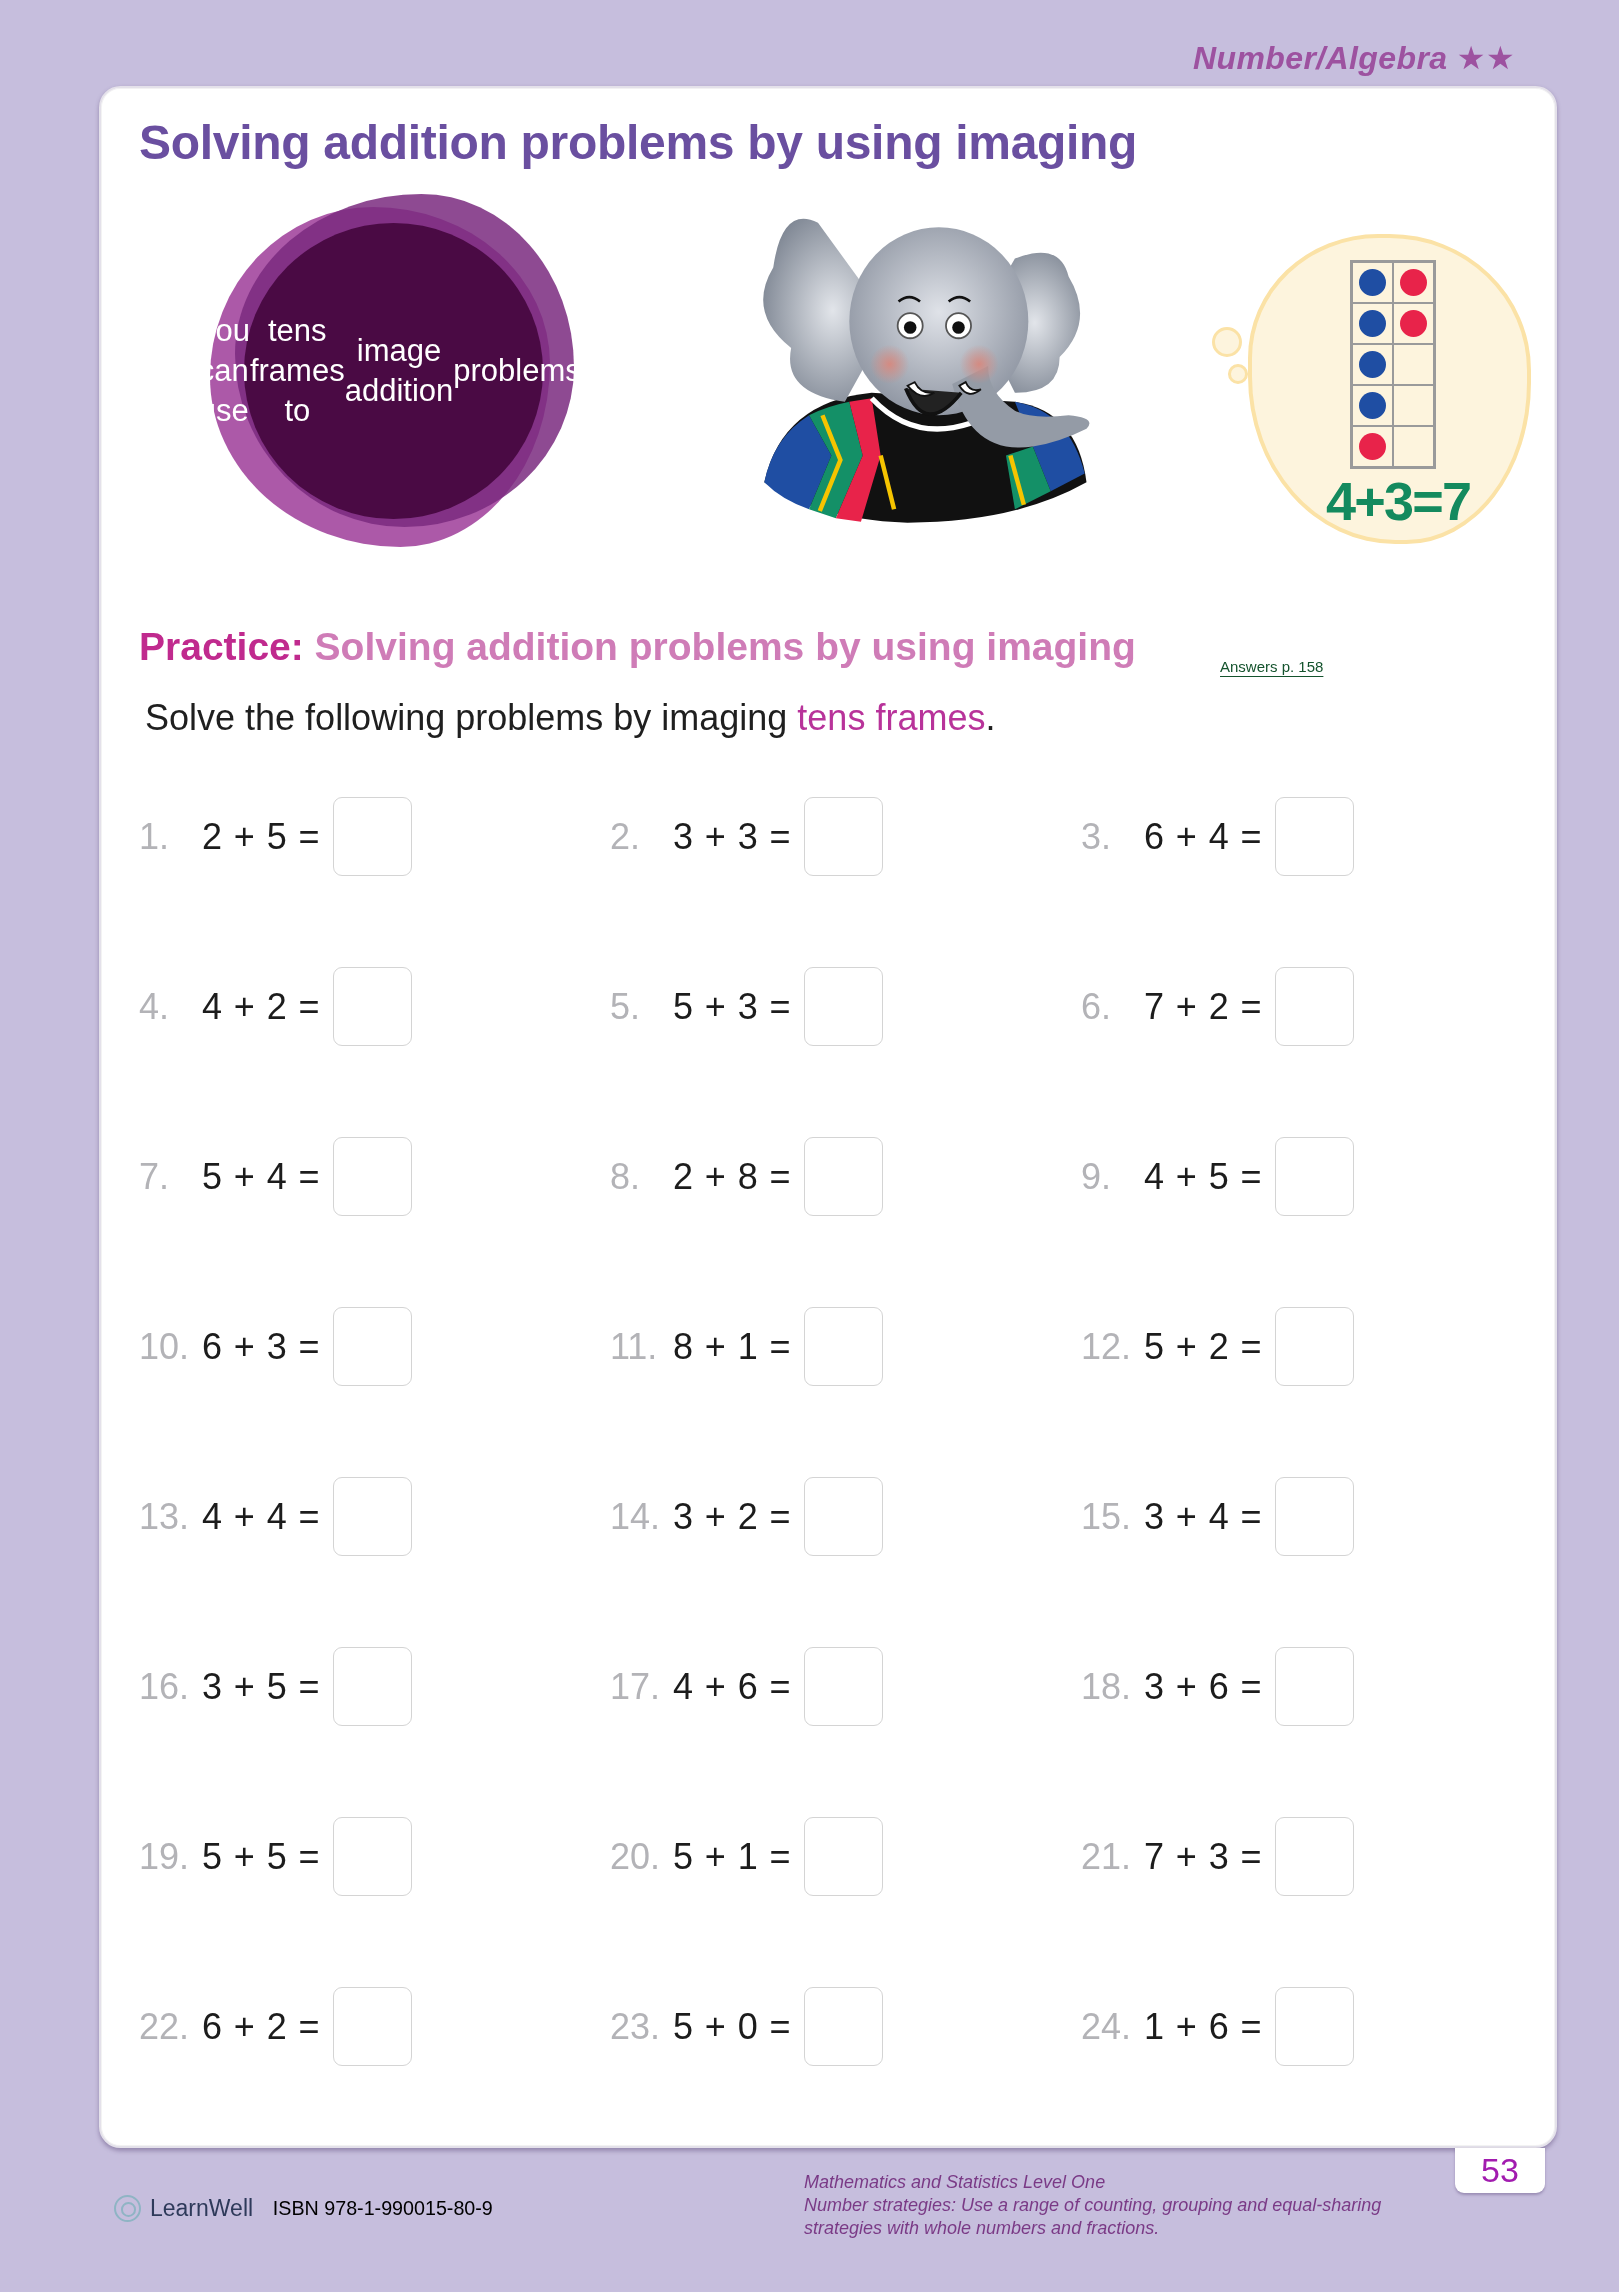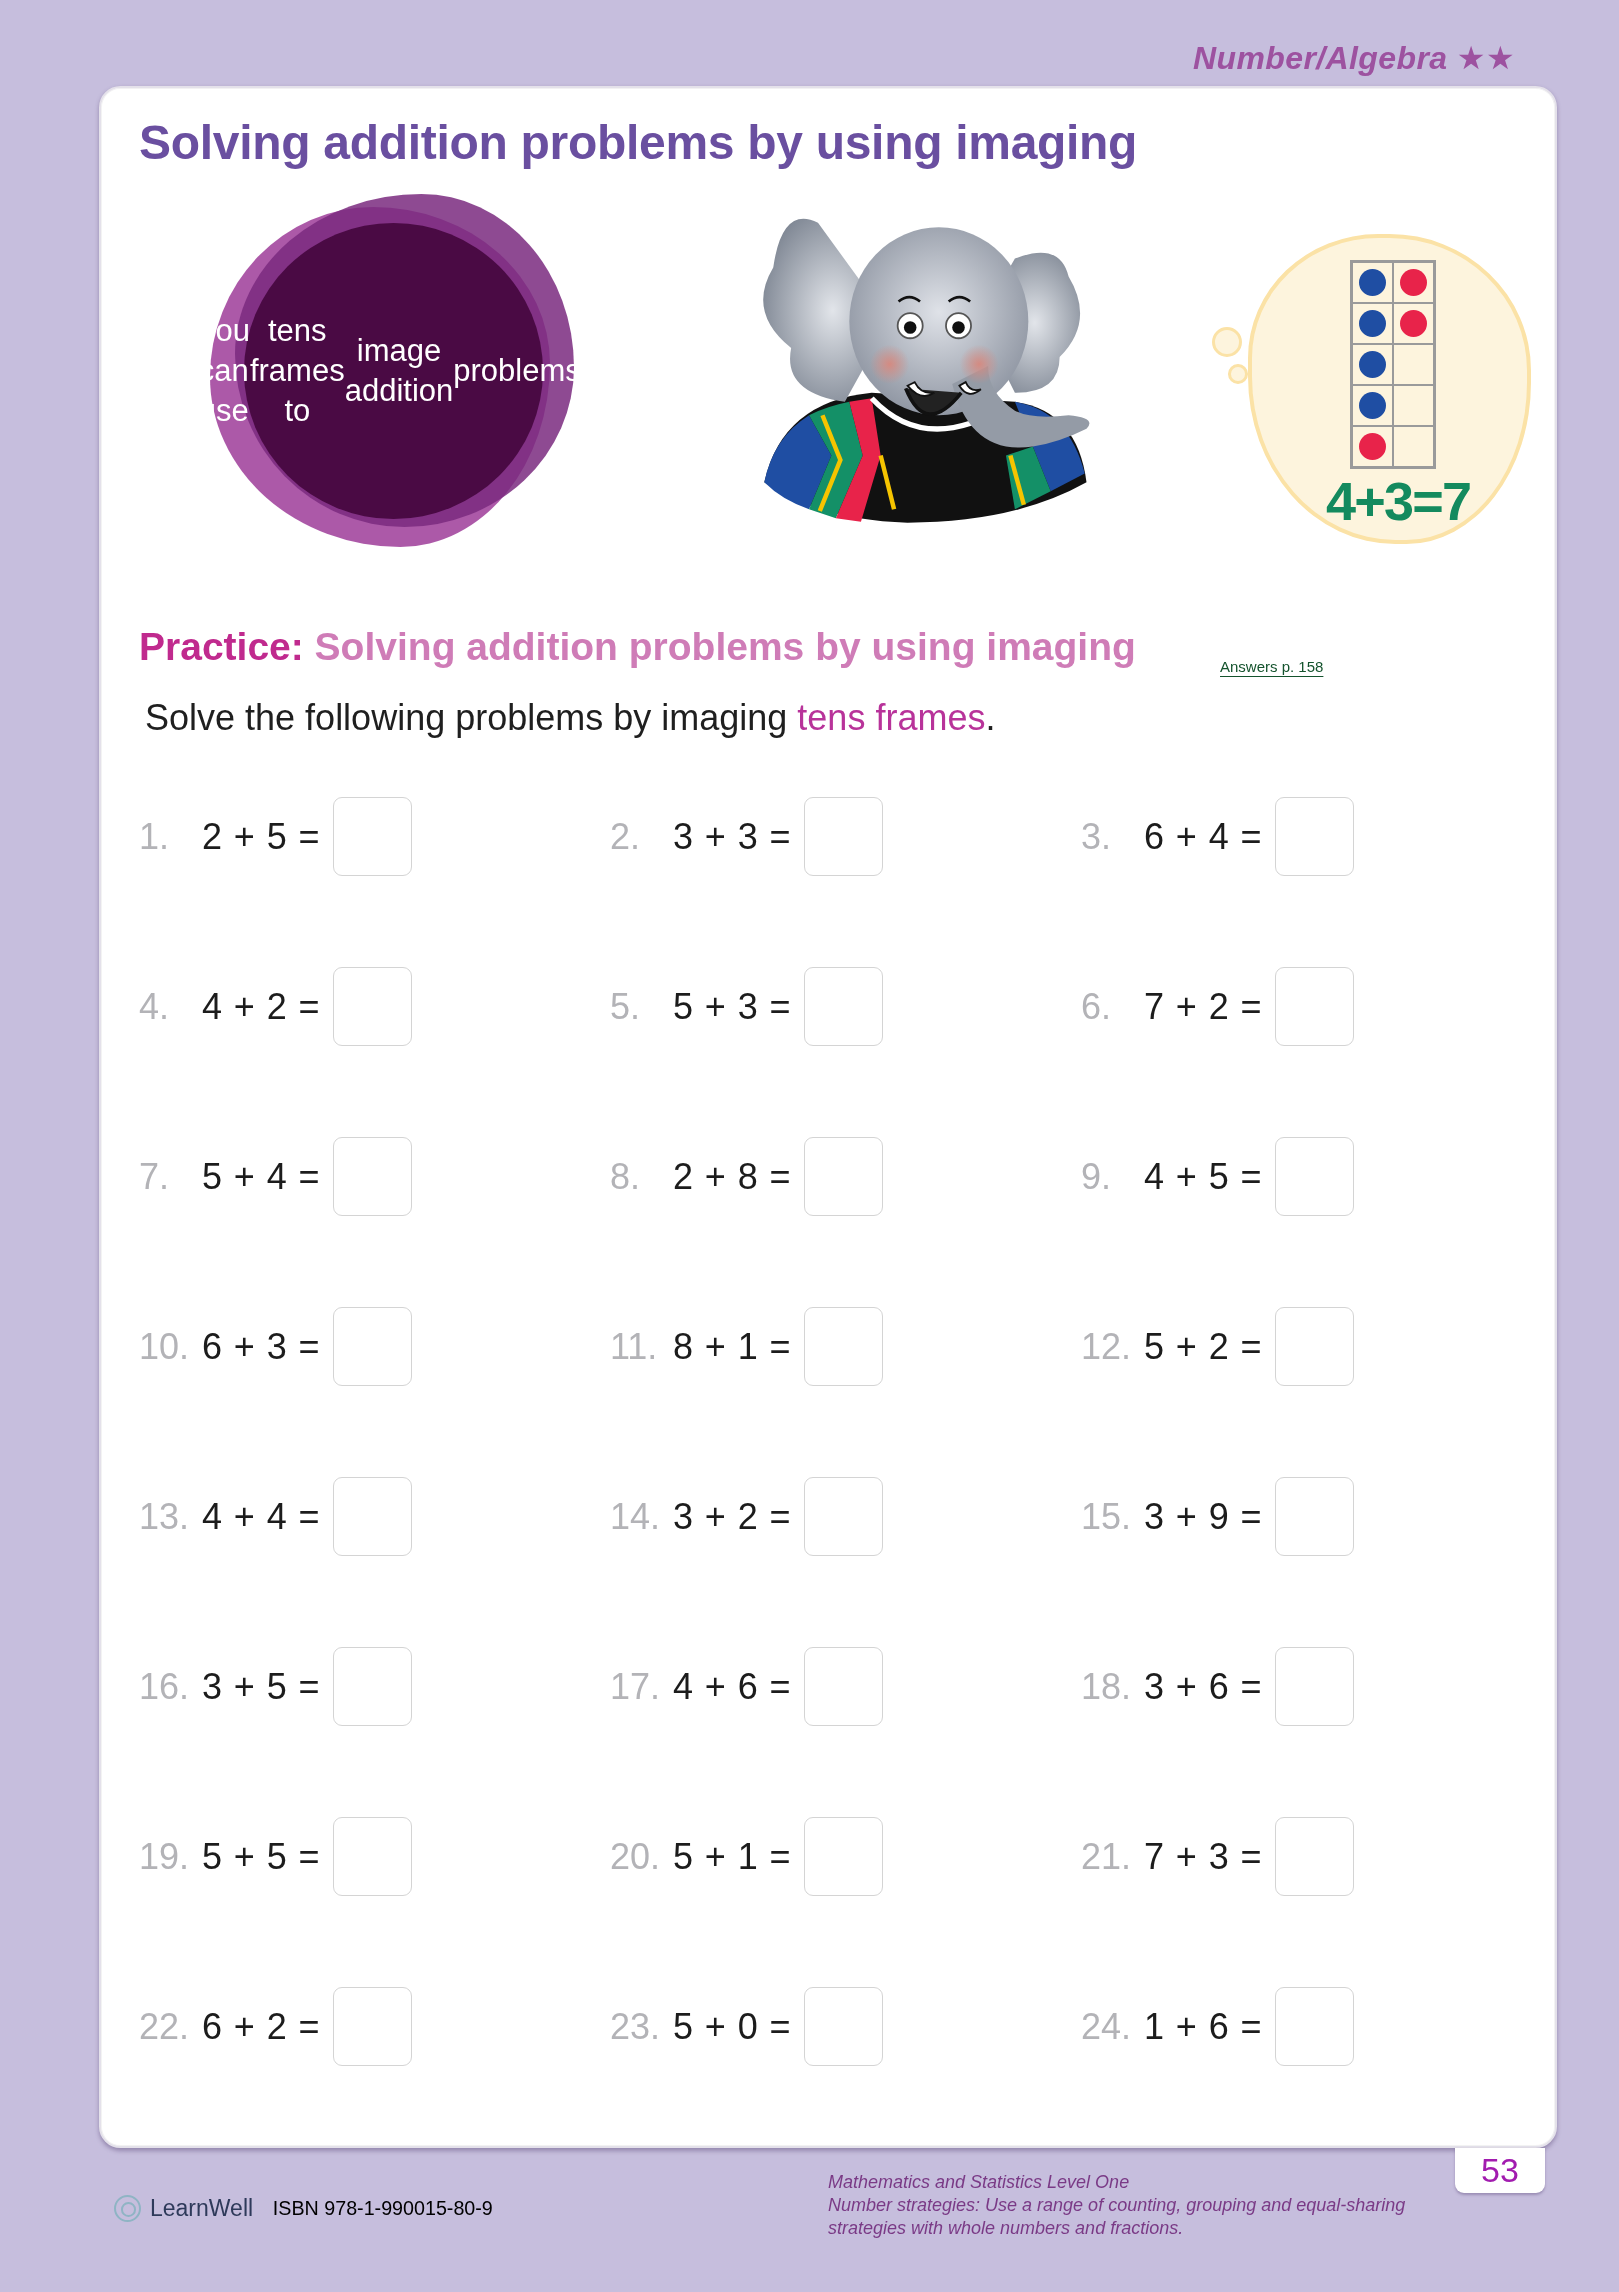--- a/index.html
+++ b/index.html
@@ -100,21 +100,21 @@
   .logo-icon {
     width: 27px; height: 27px; border-radius: 50%;
     border: 2.7px solid #8fb4c4; position: relative; margin-right: 9px;
   }
   .logo-icon::after {
     content: ""; position: absolute; left: 5.4px; top: 5.4px; width: 10.7px; height: 10.7px;
     border-radius: 50%; border: 2.7px solid #8fb4c4;
   }
   .logo-text { font-size: 23px; color: #2e3a5a; }
   .isbn { font-size: 19.7px; color: #000000; margin-left: 19.7px; text-align: right; }
-  .footer-meta { position: absolute; left: 828px; top: 2171px; width: 627px; color: #7a3a86; font-style: italic; font-size: 18px; line-height: 23px; }
+  .footer-meta { position: absolute; left: 804px; top: 2171px; width: 627px; color: #7a3a86; font-style: italic; font-size: 18px; line-height: 23px; }
   .page-num {
     position: absolute; left: 1455px; top: 2148px; width: 90px; height: 45px;
     background: #ffffff; border-radius: 0 0 9px 9px; box-shadow: 0 1.8px 2.7px rgba(90,70,120,0.4);
     display: flex; align-items: center; justify-content: center;
     font-size: 34px; color: #a21caf;
   }
 </style>
 </head>
 <body>
 
@@ -294,21 +294,21 @@
         <span class="p-expr">4 + 4 =</span>
         <div class="answer-box"></div>
       </div>
     <div class="problem">
         <span class="p-num">14.</span>
         <span class="p-expr">3 + 2 =</span>
         <div class="answer-box"></div>
       </div>
     <div class="problem">
         <span class="p-num">15.</span>
-        <span class="p-expr">3 + 9 =</span>
+        <span class="p-expr">3 + 4 =</span>
         <div class="answer-box"></div>
       </div>
     <div class="problem">
         <span class="p-num">16.</span>
         <span class="p-expr">3 + 5 =</span>
         <div class="answer-box"></div>
       </div>
     <div class="problem">
         <span class="p-num">17.</span>
         <span class="p-expr">4 + 6 =</span>

